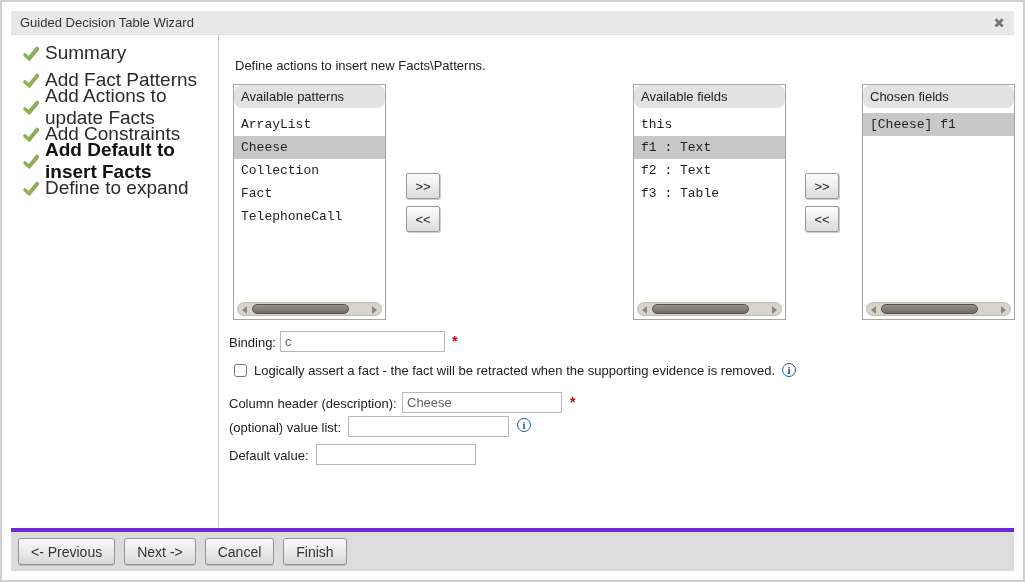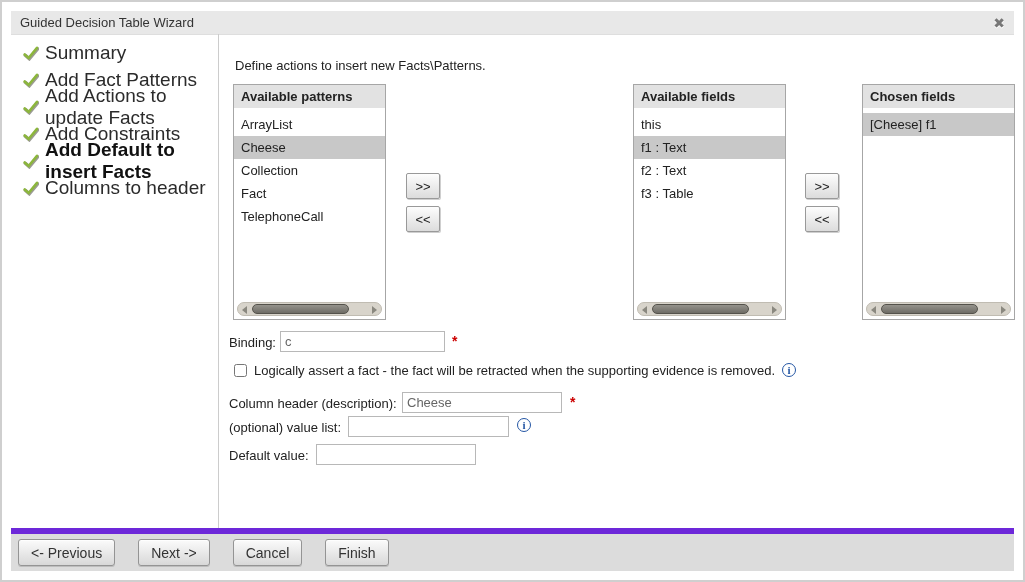--- a/index.html
+++ b/index.html
@@ -23,23 +23,23 @@
   .side-item.active{font-weight:bold;color:#111;}
   .check svg{display:block;}
 
   .main{flex:1;position:relative;font-size:13px;color:#222;}
   .instruction{position:absolute;left:16px;top:12px;margin-top:12px;}
 
   
   .lists{position:absolute;left:14px;top:50px;width:790px;height:236px;}
   .listbox{position:absolute;top:0;width:153px;height:236px;border:1px solid #a6a6a6;
     background:#fff;}
-  .lb-head{height:23px;background:#e2e2e2;font-weight:bold;padding:4px 0 0 7px;}
+  .lb-head{height:23px;background:#e2e2e2;font-weight:normal;padding:4px 0 0 7px;border-radius:8px;}
   .lb-body{margin-top:5px;}
-  .lb-item{height:23px;line-height:23px;padding-left:7px;cursor:default;white-space:nowrap;}
+  .lb-item{height:23px;line-height:23px;padding-left:7px;cursor:default;white-space:nowrap;font-family:Liberation Mono, monospace;}
   .lb-item.selected{background:#c8c8c8;}
 
   .hscroll{position:absolute;left:3px;right:3px;bottom:3px;height:14px;background:#d8d4cb;
     border:1px solid #c0bcb2;border-radius:8px;}
   .thumb{position:absolute;left:14px;top:1px;bottom:1px;width:68%;
     background:linear-gradient(#95938c,#6e6c65);border:1px solid #54524b;border-radius:7px;}
   .arr{position:absolute;top:3px;width:0;height:0;border-top:4px solid transparent;
     border-bottom:4px solid transparent;}
   .arr.left{left:4px;border-right:5px solid #8a887f;}
   .arr.right{right:4px;border-left:5px solid #8a887f;}
@@ -62,22 +62,22 @@
   .row-binding .req{left:233px;}
   .row-logical{top:327px;display:flex;align-items:center;gap:7px;padding-left:15px;height:18px;}
   .row-logical input{width:13px;height:13px;margin:0;}
   .row-colheader{top:358px;} .row-colheader input{left:183px;width:160px;}
   .row-colheader .req{left:351px;}
   .row-valuelist{top:382px;} .row-valuelist input{left:129px;width:161px;}
   .row-valuelist .info{position:absolute;left:298px;top:2px;}
   .row-default{top:410px;}   .row-default input{left:97px;width:160px;}
 
   
-  .footer{flex:none;height:43px;background:#dcdcdc;border-top:6px solid #6d28d9;
-    display:flex;align-items:center;gap:23px;padding-left:7px;}
+  .footer{flex:none;height:43px;background:#dcdcdc;border-top:4px solid #6d28d9;
+    display:flex;align-items:center;gap:9px;padding-left:7px;}
   .fbtn{height:27px;padding:0 12px;font-family:inherit;font-size:14px;color:#333;
     background:linear-gradient(#fbfbfb,#e6e6e6 60%,#d8d8d8);border:1px solid #949494;
     border-radius:3px;box-shadow:inset 0 1px 0 rgba(255,255,255,.7),0 1px 0 #bdbdbd;
     cursor:pointer;}
 </style>
 </head>
 <body>
 
 <div class="dialog">
 
@@ -134,21 +134,21 @@
           </span>
         <span>Add Default to insert Facts</span>
       </div>
       <div class="side-item">
         <span class="check">
             <svg width="17" height="16" viewBox="0 0 17 16">
               <path d="M3.3 10.3 L7.3 13.8 L15.6 3.8" fill="none" stroke="#9b9b93" stroke-width="3.4" stroke-linecap="round"></path>
               <path d="M2.6 9.5 L6.6 13 L15 2.8" fill="none" stroke="#8cb63c" stroke-width="2.6" stroke-linecap="round"></path>
             </svg>
           </span>
-        <span>Columns to header</span>
+        <span>Define to expand</span>
       </div>
     </div>
 
     <div class="main">
       <div class="instruction">Define actions to insert new Facts\Patterns.</div>
 
       <div class="lists">
 
         <div class="listbox" style="left:0">
           <div class="lb-head">Available patterns</div>

